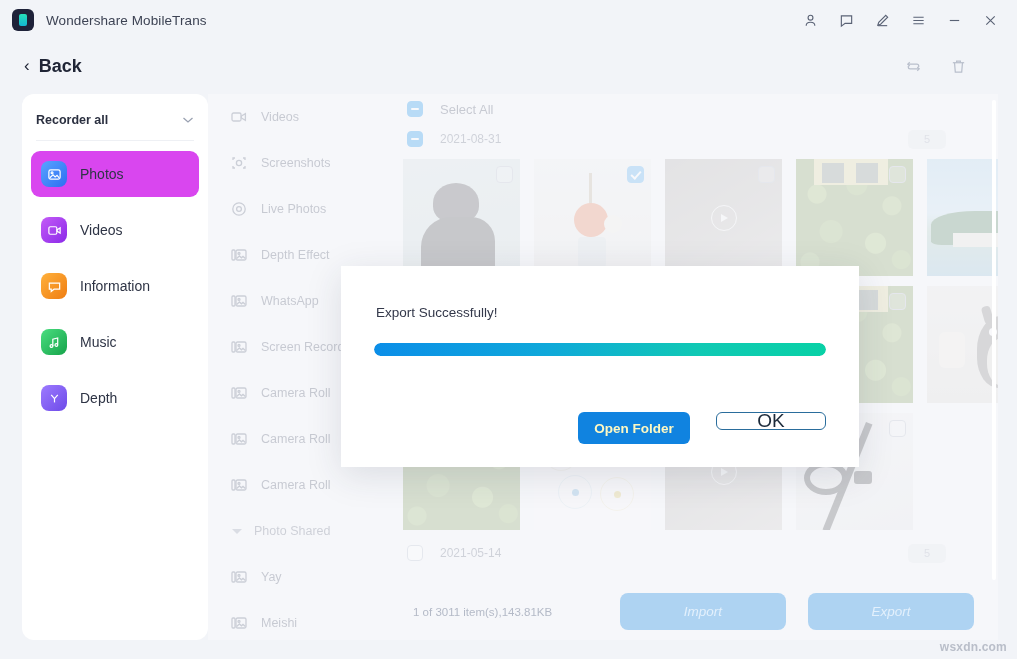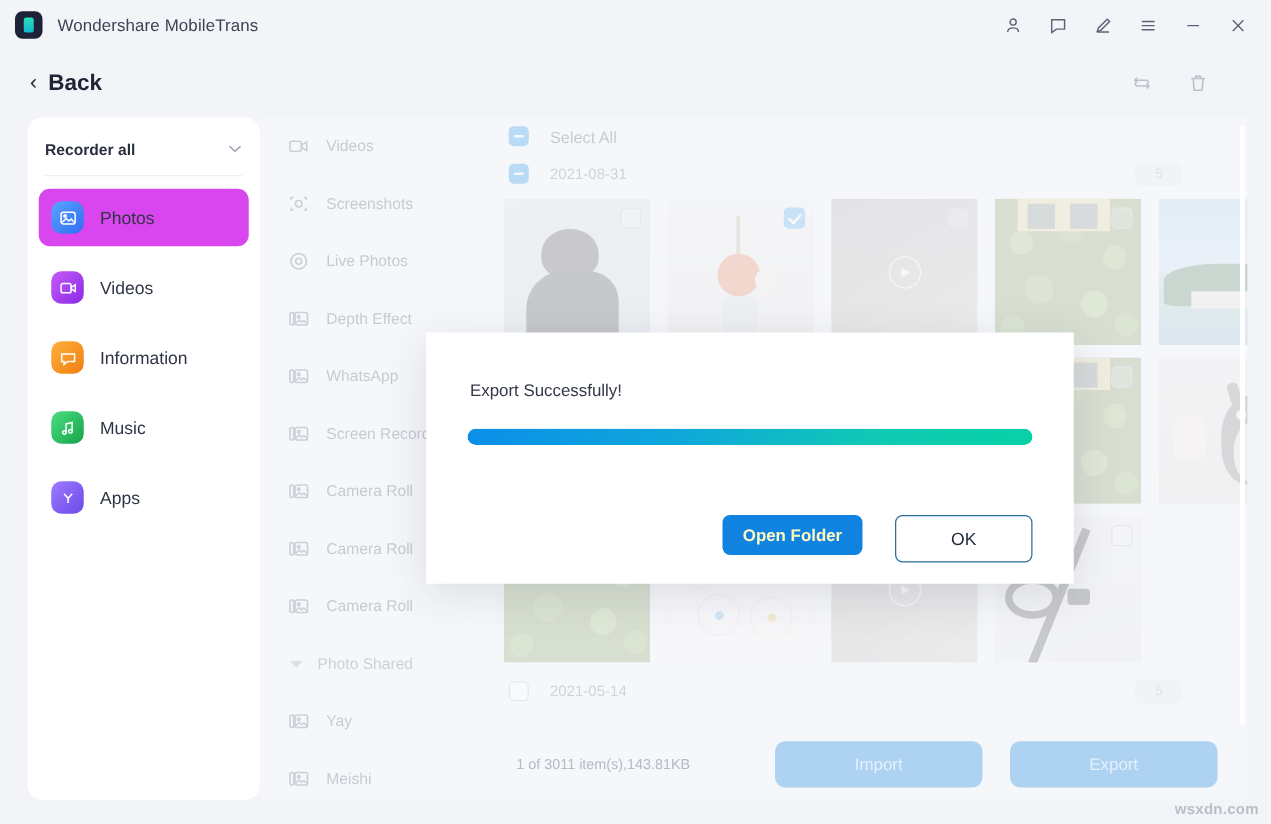--- a/index.html
+++ b/index.html
@@ -255,21 +255,21 @@
     width: 600px; height: 57px;
     background: #f6f7fa;
     display: flex; align-items: center;
     z-index: 2;
   }
   .count-text { margin-left: 15px; font-size: 11.5px; color: #b4bac7; }
   .act-btn {
     width: 166px; height: 37px; border-radius: 8px;
     background: #aed3f2; color: #e3f0fc;
     font-size: 13.5px;
-    display: flex; align-items: center; justify-content: center;
+    display: flex; align-items: center; justify-content: center; font-style: italic;
   }
   .act-btn.import { margin-left: auto; }
   .act-btn.export { margin-left: 22px; margin-right: 24px; }
 
   .scrollbar {
     position: absolute; left: 992px; top: 100px;
     width: 4px; height: 480px;
     background: #ffffff; border-radius: 2px;
     z-index: 2;
   }
@@ -302,24 +302,24 @@
     display: flex; justify-content: flex-end;
     padding-right: 33px; gap: 26px;
   }
   .btn-primary {
     width: 112px; height: 32px; border-radius: 6px;
     background: #1083e0; color: #fef9c3;
     font-size: 13.5px; font-weight: bold;
     display: flex; align-items: center; justify-content: center;
   }
   .btn-outline {
-    width: 110px; height: 38px; border-radius: 6px;
+    width: 110px; height: 18px; border-radius: 6px;
     background: #fff; color: #1c2a3a;
     border: 1px solid #2a6d9c;
-    font-size: 14px;
+    font-size: 19px;
     display: flex; align-items: center; justify-content: center;
   }
 
   .watermark {
     position: absolute; right: 10px; bottom: 5px;
     font-size: 12px; color: #b9bec9; font-weight: bold;
     letter-spacing: .2px;
   }
 </style>
 </head>
@@ -444,21 +444,21 @@
         <span class="nav-label">Music</span>
       </div>
 
       <div class="nav-item">
         <span class="nav-ico" style="background:linear-gradient(135deg,#9d7bff,#6d4ae8)">
           <svg width="15" height="15" viewBox="0 0 16 16" fill="none" stroke="#fff" stroke-width="1.3">
               <path d="M4.5 4.2L8 8.2l3.5-4"></path>
               <path d="M8 8.2v4"></path>
             </svg>
         </span>
-        <span class="nav-label">Apps</span>
+        <span class="nav-label">Depth</span>
       </div>
 
     </div>
   </div>
 
   <div class="catcol">
     <div class="cat-item">
       <span class="cat-ico">
           <svg width="18" height="18" viewBox="0 0 18 18" fill="none" stroke="currentColor" stroke-width="1.3">
             <rect x="2" y="5" width="9" height="8" rx="1.5"></rect>

